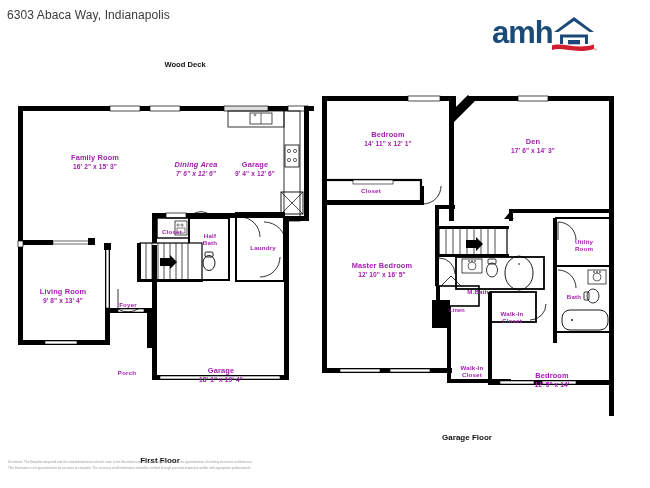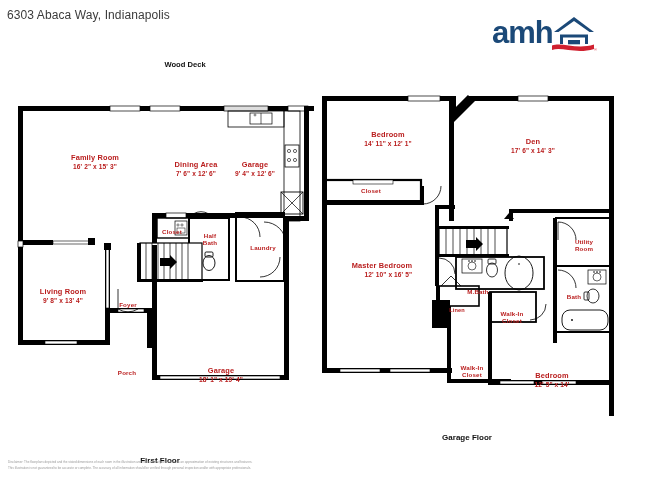--- a/index.html
+++ b/index.html
@@ -45,21 +45,21 @@
     left: 0;
     top: 0;
     width: 650px;
     height: 488px;
   }
   
   .lbl {
     position: absolute;
     text-align: center;
     font-weight: bold;
-    color: #b91c1c;
+    color: #a21caf;
     line-height: 1.18;
     white-space: nowrap;
     transform: translateX(-50%);
     pointer-events: none;
   }
   .lbl .nm { display: block; font-size: 7.4px; letter-spacing: .15px; }
   .lbl .dm { display: block; font-size: 6.6px; font-weight: bold; letter-spacing: .1px; }
   .lbl.sm .nm { font-size: 6.2px; }
   .lbl.xs .nm { font-size: 5.6px; }
   .lbl.two .nm { white-space: pre-line; }
@@ -345,21 +345,21 @@
     </g>
   </svg>
 
   <div class="decktag" style="left:185px; top:60px;">Wood Deck</div>
 
   <div class="lbl" style="left:88px; top:154px;margin-left:7px;">
     <span class="nm">Family Room</span>
     <span class="dm">16' 2" x 15' 3"</span>
   </div>
 
-  <div class="lbl" style="left:196px; top:161px;">
+  <div class="lbl" style="left:196px; top:161px;font-style:italic;">
     <span class="nm">Dining Area</span>
     <span class="dm">7' 6" x 12' 6"</span>
   </div>
 
   <div class="lbl" style="left:255px; top:161px;">
     <span class="nm">Garage</span>
     <span class="dm">9' 4" x 12' 6"</span>
   </div>
 
   <div class="lbl" style="left:63px; top:288px;">
@@ -400,21 +400,21 @@
 
   <div class="lbl" style="left:533px; top:138px;">
     <span class="nm">Den</span>
     <span class="dm">17' 6" x 14' 3"</span>
   </div>
 
   <div class="lbl sm" style="left:371px; top:187px;">
     <span class="nm">Closet</span>
   </div>
 
-  <div class="lbl" style="left:382px; top:262px;text-align:right;">
+  <div class="lbl" style="left:382px; top:262px;">
     <span class="nm">Master Bedroom</span>
     <span class="dm">12' 10" x 16' 5"</span>
   </div>
 
   <div class="lbl sm" style="left:478px; top:288px;">
     <span class="nm">M.Bath</span>
   </div>
 
   <div class="lbl xs" style="left:457px; top:307px;">
     <span class="nm">Linen</span>

